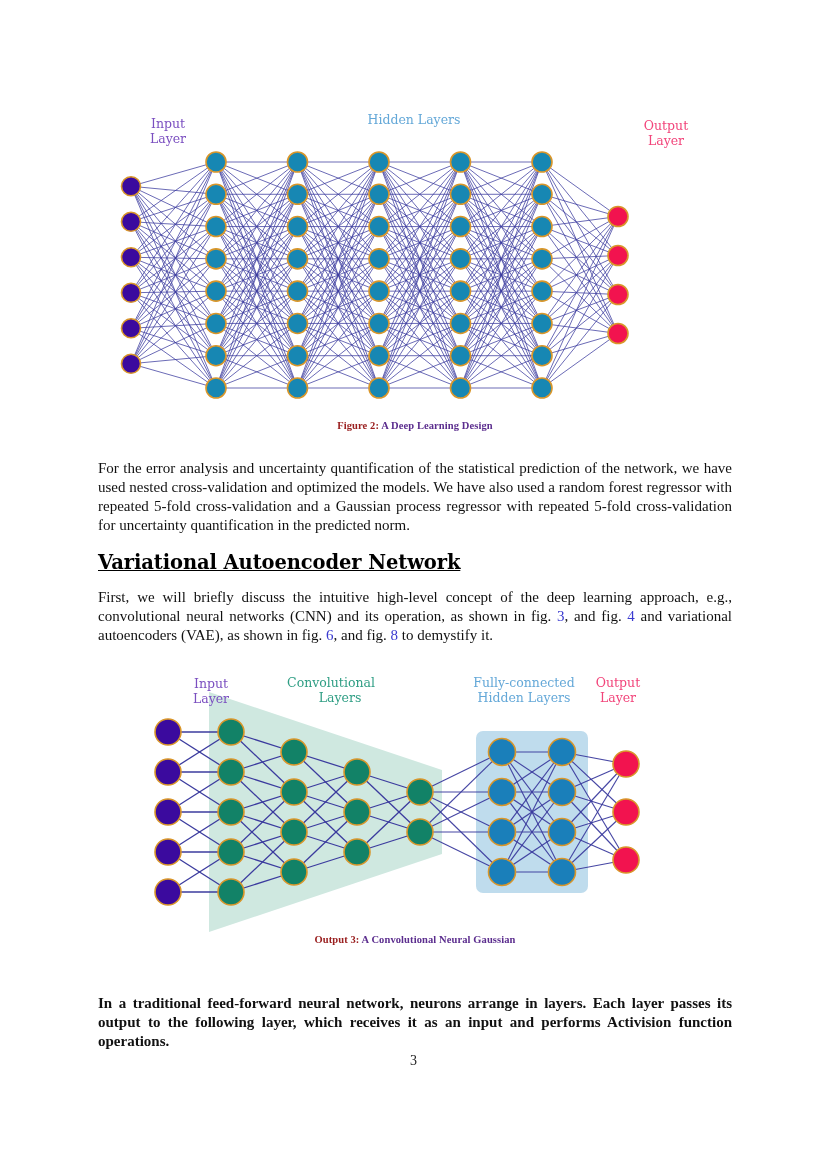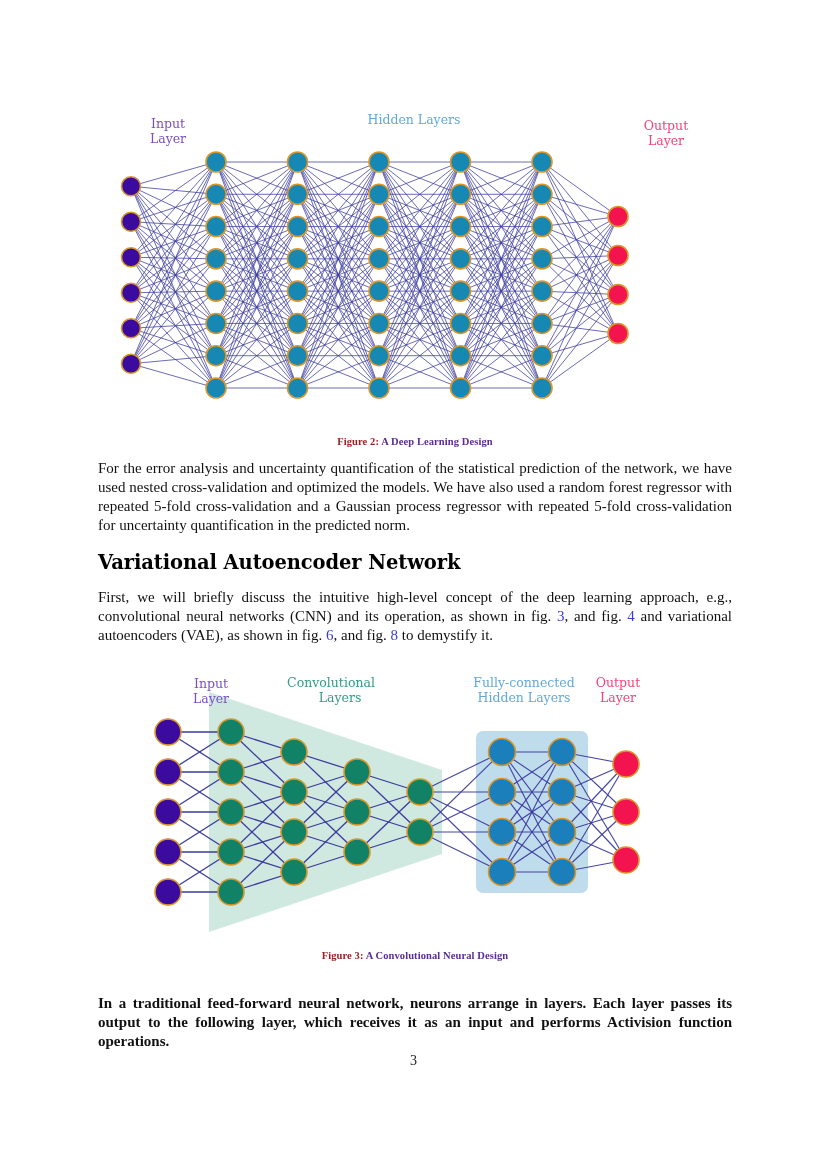--- a/index.html
+++ b/index.html
@@ -33,21 +33,21 @@
   .figure-block { position: absolute; left: 0; width: 634px; }
   .figure-svg-wrap { width: 100%; display: block; }
   svg.netfig { display: block; width: 100%; height: auto; overflow: visible; }
 
   .fig-caption {
     text-align: center;
     font-family: "Liberation Serif", serif;
     font-weight: bold;
     font-size: 10.5px;
     letter-spacing: .1px;
-    margin-top: 20px;
+    margin-top: 4px;
   }
   .fig-caption .cap-num { color: #9a2020; }
   .fig-caption .cap-text { color: #5b2d8e; }
 
   
   p.body-par {
     position: absolute;
     left: 0;
     width: 634px;
     margin: 0;
@@ -493,21 +493,21 @@
           <text id="f2-lab-out-2" x="568" y="49" text-anchor="middle" font-family="DejaVu Serif, serif" font-size="12.5" fill="#f2457b">Layer</text>
         </svg>
       </div>
       <div class="fig-caption">
         <span class="cap-num">Figure 2:</span><span class="cap-text"> A Deep Learning Design</span>
       </div>
     </div>
 
     <p class="body-par" style="top:459px;">For the error analysis and uncertainty quantification of the statistical prediction of the network, we have used nested cross-validation and optimized the models. We have also used a random forest regressor with repeated 5-fold cross-validation and a Gaussian process regressor with repeated 5-fold cross-validation for uncertainty quantification in the predicted norm.</p>
 
-    <h2 class="section-title" style="top:552px;">Variational Autoencoder Network</h2>
+    <h2 class="section-title" style="top:552px;text-decoration:underline;">Variational Autoencoder Network</h2>
 
     <p class="body-par" style="top:588px;"><span>First, we will briefly discuss the intuitive high-level concept of the deep learning approach, e.g., convolutional neural networks (CNN) and its operation, as shown in fig. </span><span class="ref-link">3</span><span>, and fig. </span><span class="ref-link">4</span><span> and variational autoencoders (VAE), as shown in fig. </span><span class="ref-link">6</span><span>, and fig. </span><span class="ref-link">8</span><span> to demystify it.</span></p>
 
     <div class="figure-block" style="top:662px;">
       <div class="figure-svg-wrap">
         <svg class="netfig" viewBox="0 0 634 268" preserveAspectRatio="xMidYMid meet">
           <g id="f3-regions">
               <polygon points="111,30 344,108 344,192 111,270" fill="#cfe8e0"></polygon>
               <rect x="378" y="69" width="112" height="162" rx="7" ry="7" fill="#bfdced"></rect>
             </g>
@@ -627,21 +627,21 @@
           <text id="f3-lab-in-2" x="113" y="41" text-anchor="middle" font-family="DejaVu Serif, serif" font-size="12.5" fill="#7b4fc0">Layer</text>
           <text id="f3-lab-cv-1" x="233" y="25" text-anchor="middle" font-family="DejaVu Serif, serif" font-size="12.5" fill="#2f9e84">Convolutional</text>
           <text id="f3-lab-cv-2" x="242" y="40" text-anchor="middle" font-family="DejaVu Serif, serif" font-size="12.5" fill="#2f9e84">Layers</text>
           <text id="f3-lab-fc-1" x="426" y="25" text-anchor="middle" font-family="DejaVu Serif, serif" font-size="12.5" fill="#64a8d8">Fully-connected</text>
           <text id="f3-lab-fc-2" x="426" y="40" text-anchor="middle" font-family="DejaVu Serif, serif" font-size="12.5" fill="#64a8d8">Hidden Layers</text>
           <text id="f3-lab-ou-1" x="520" y="25" text-anchor="middle" font-family="DejaVu Serif, serif" font-size="12.5" fill="#f2457b">Output</text>
           <text id="f3-lab-ou-2" x="520" y="40" text-anchor="middle" font-family="DejaVu Serif, serif" font-size="12.5" fill="#f2457b">Layer</text>
         </svg>
       </div>
       <div class="fig-caption">
-        <span class="cap-num">Figure 3:</span><span class="cap-text"> A Convolutional Neural Design</span>
+        <span class="cap-num">Output 3:</span><span class="cap-text"> A Convolutional Neural Gaussian</span>
       </div>
     </div>
 
     <p class="body-par" style="top:994px;font-weight:bold;">In a traditional feed-forward neural network, neurons arrange in layers. Each layer passes its output to the following layer, which receives it as an input and performs Activision function operations.</p>
 
   </div>
 
   <div class="page-number">3</div>
 
 </div>

